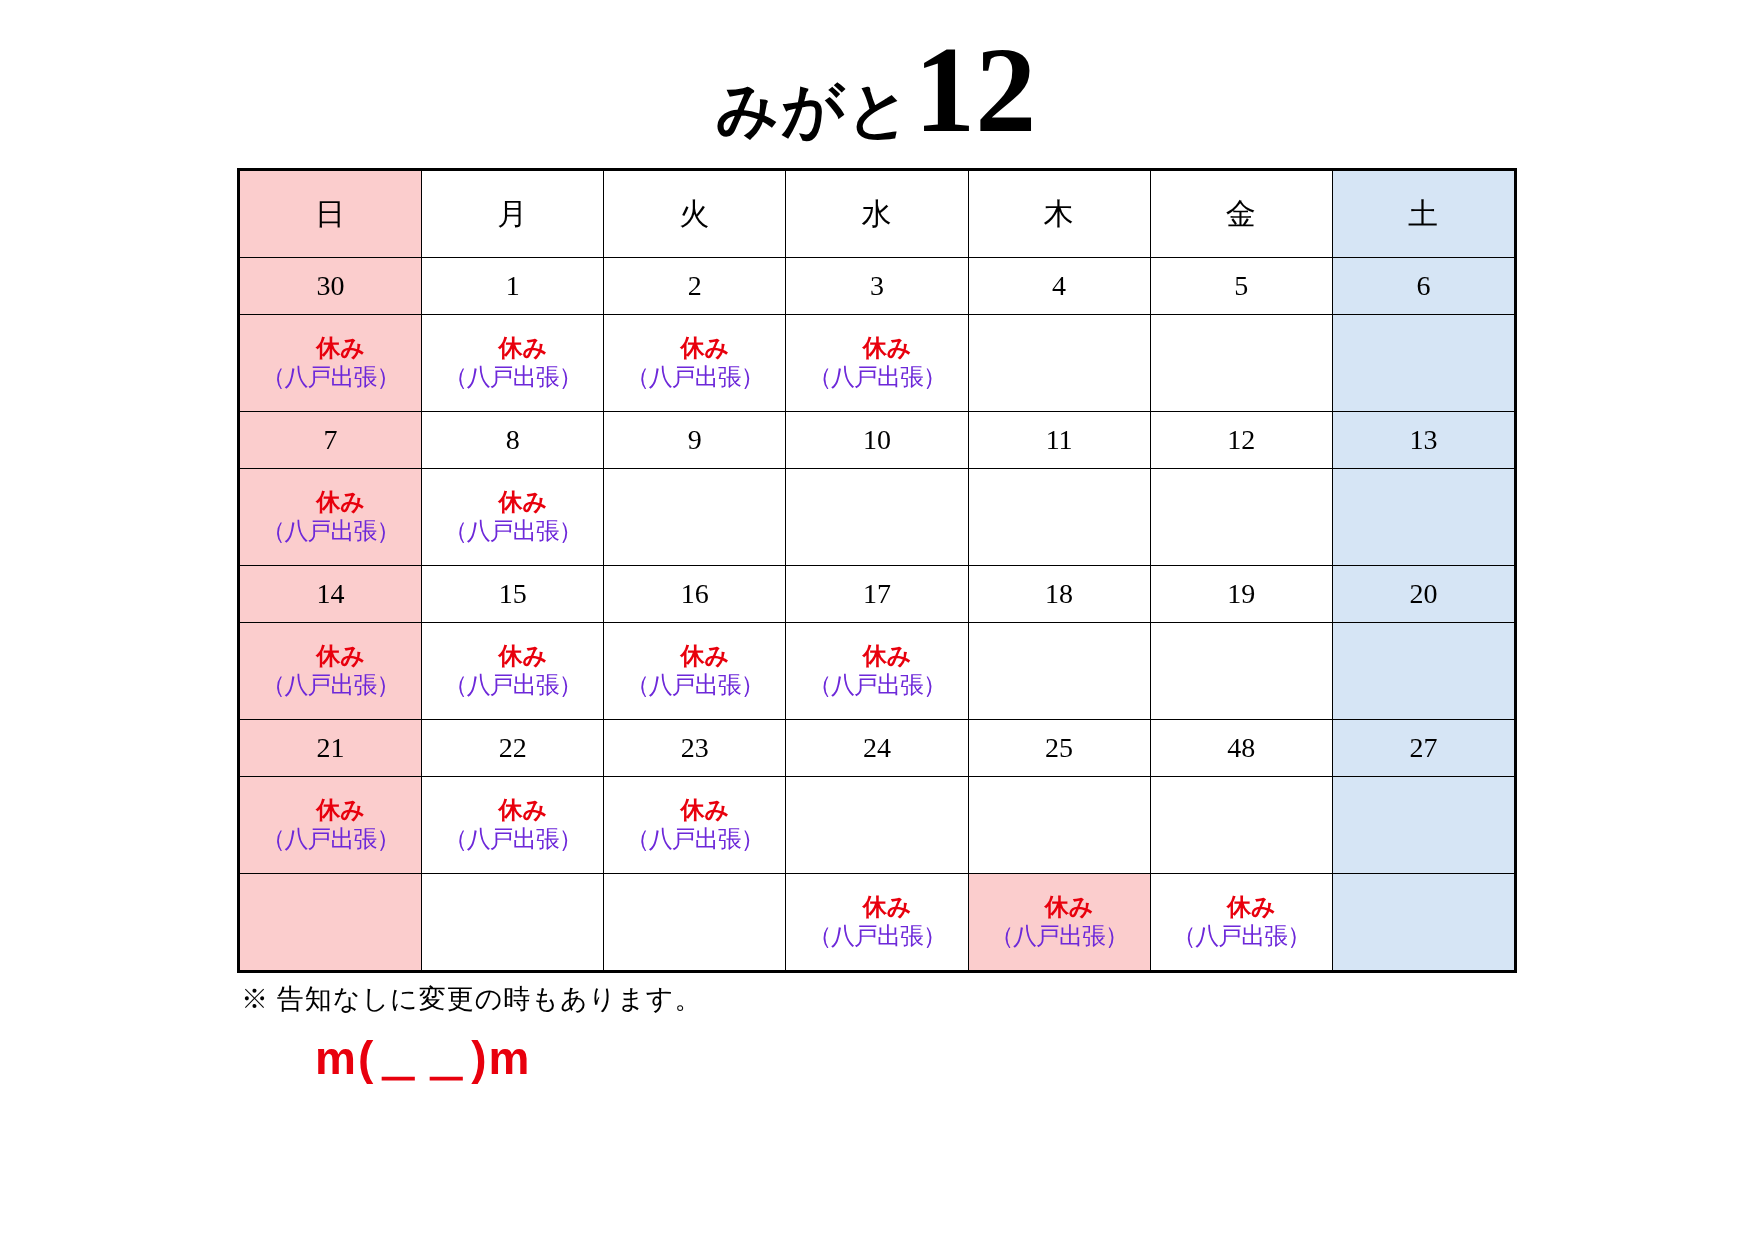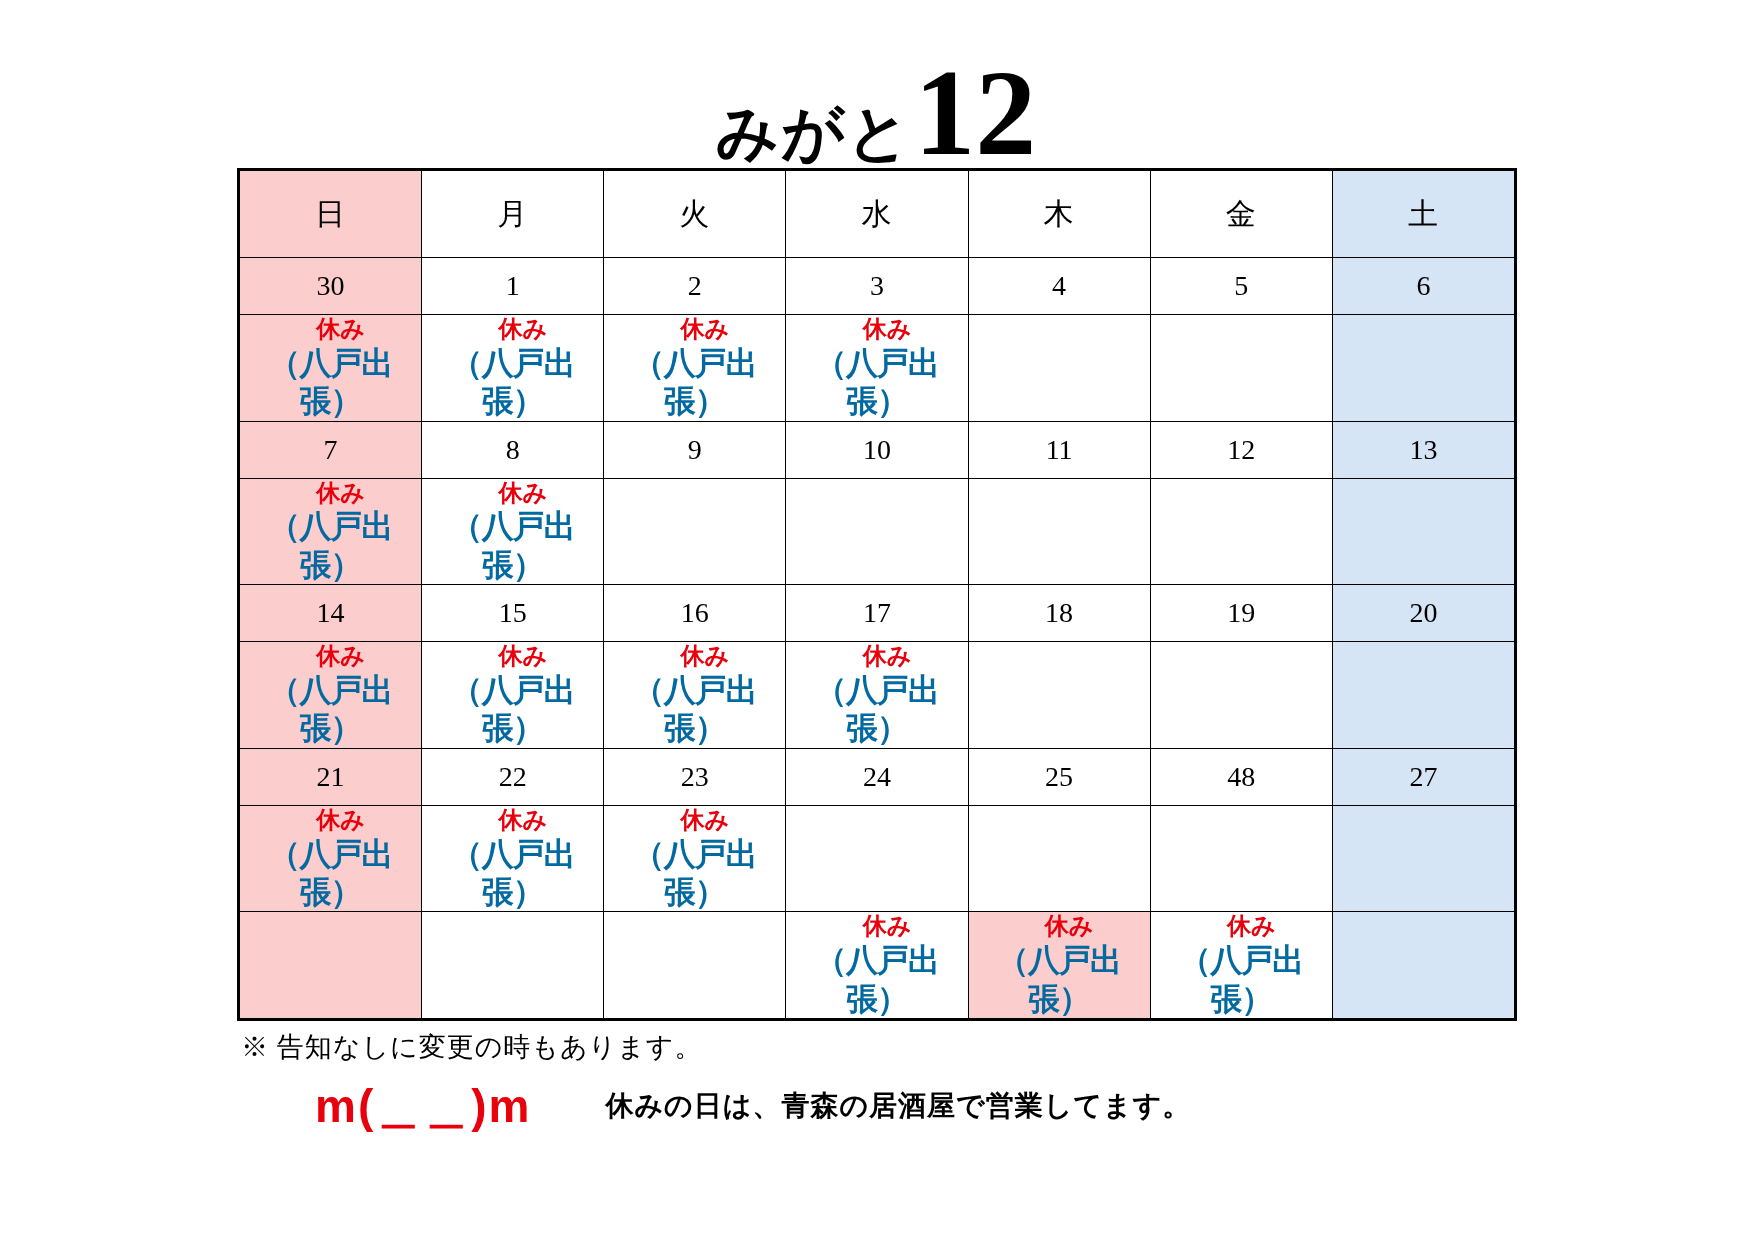--- a/index.html
+++ b/index.html
@@ -12,21 +12,21 @@
     height: 1240px;
     font-family: "Liberation Serif", "DejaVu Serif", serif;
     color: #000000;
     overflow: hidden;
     position: relative;
   }
 
   
   .title-wrap {
     text-align: center;
-    padding-top: 52px;
+    padding-top: 29px;
     height: 150px;
     box-sizing: border-box;
   }
   .title {
     display: inline-flex;
     align-items: baseline;
     justify-content: center;
     white-space: nowrap;
     font-weight: bold;
   }
@@ -88,24 +88,24 @@
 
   .note {
     color: #e8000d;
     font-weight: bold;
     display: block;
     font-size: 24px;
     line-height: 1.2;
     padding-left: 20px;
   }
   .note-sub {
-    color: #0369a1;
-    font-weight: bold;
+    color: #6d28d9;
+    font-weight: normal;
     display: block;
-    font-size: 32px;
+    font-size: 24px;
     line-height: 1.2;
     letter-spacing: -1px;
   }
 
   
   .footer {
     width: 1280px;
     margin: 8px auto 0 auto;
     position: relative;
   }
@@ -290,15 +290,14 @@
           <td class="bg-sat"></td>
         </tr>
       </tbody>
   </table>
 </div>
 
 <div class="footer">
   <div class="foot-note">※ 告知なしに変更の時もあります。</div>
   <div class="foot-bottom">
     <div class="emoji">m(＿＿)m</div>
-    <div class="foot-msg">休みの日は、青森の居酒屋で営業してます。</div>
   </div>
 </div>
 
 </body></html>

